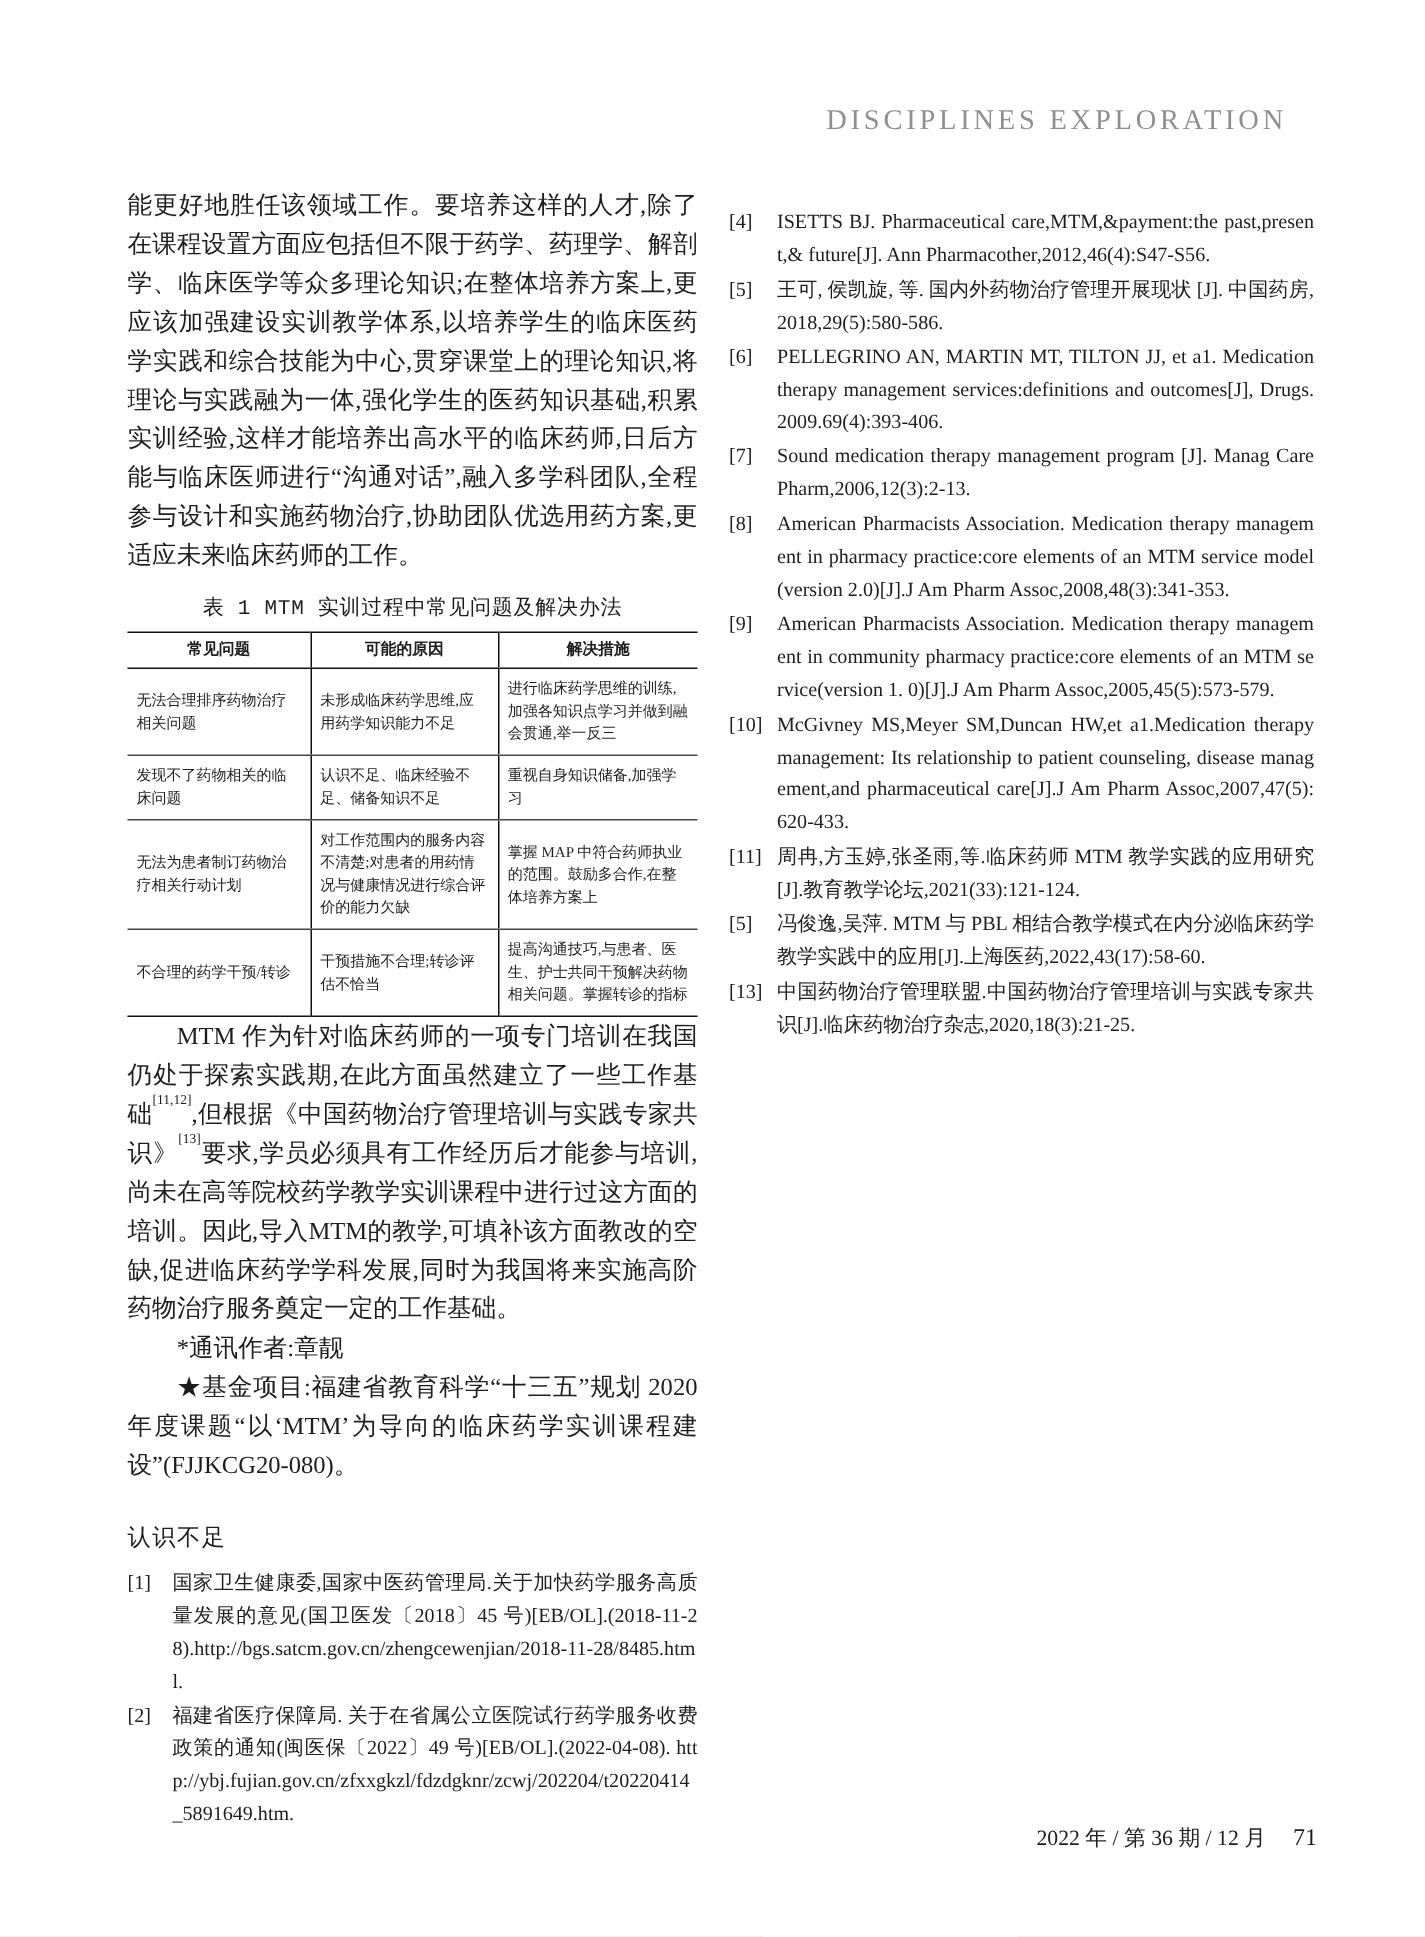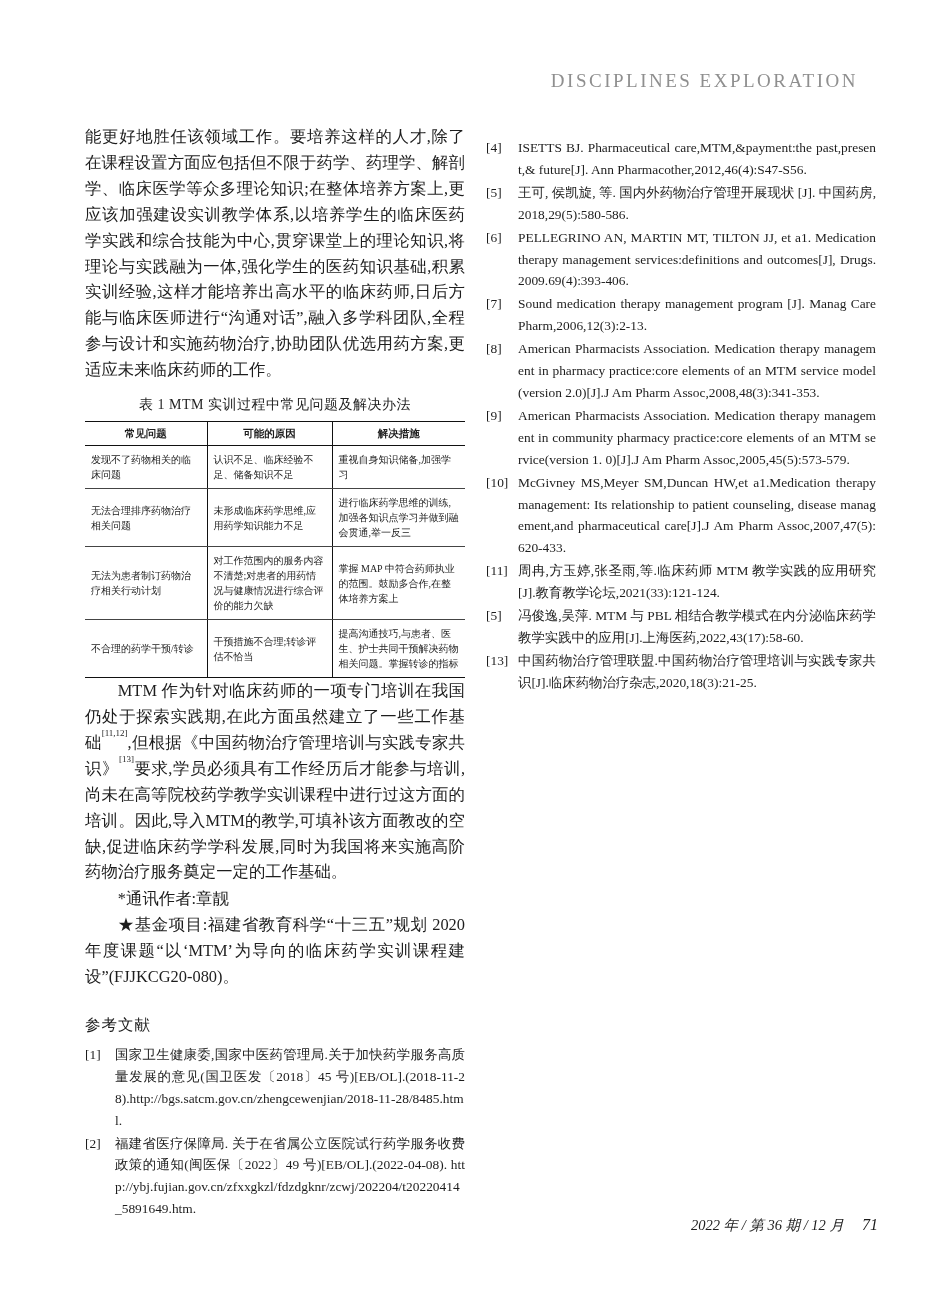--- a/index.html
+++ b/index.html
@@ -45,20 +45,21 @@
     font-size: 9px;
     position: relative;
     top: -0.55em;
     line-height: 0;
   }
   .table-caption {
     margin-top: 13px;
     text-align: center;
     font-size: 14px;
     letter-spacing: 0.5px;
+    font-family: Liberation Mono, monospace;
   }
   table.data-table {
     margin-top: 7px;
     width: 100%;
     border-collapse: collapse;
     border-top: 1.6px solid #111;
     border-bottom: 1.6px solid #111;
     font-size: 10px;
     line-height: 15px;
   }
@@ -98,21 +99,20 @@
   .ref .ref-text { flex: 1; text-align: justify; word-break: break-all; }
   .col-right .ref .ref-num { width: 32px; }
   .page-footer {
     position: absolute;
     top: 1216px;
     right: 72px;
     display: flex;
     align-items: baseline;
     gap: 18px;
     font-size: 14.5px;
-    font-style: italic;
   }
   .page-footer .page-number { font-size: 16px; }
   .watermark {
     position: absolute;
     left: 28px;
     top: 1302px;
     width: 900px;
     display: flex;
     gap: 32px;
     font-size: 19.5px;
@@ -141,49 +141,49 @@
         </colgroup>
       <thead>
         <tr>
           <th>常见问题</th>
           <th>可能的原因</th>
           <th>解决措施</th>
         </tr>
       </thead>
       <tbody>
         <tr>
+          <td>无法合理排序药物治疗相关问题</td>
+          <td>未形成临床药学思维,应用药学知识能力不足</td>
+          <td>进行临床药学思维的训练,加强各知识点学习并做到融会贯通,举一反三</td>
+        </tr>
+          <tr>
           <td>发现不了药物相关的临床问题</td>
           <td>认识不足、临床经验不足、储备知识不足</td>
           <td>重视自身知识储备,加强学习</td>
-        </tr>
-          <tr>
-          <td>无法合理排序药物治疗相关问题</td>
-          <td>未形成临床药学思维,应用药学知识能力不足</td>
-          <td>进行临床药学思维的训练,加强各知识点学习并做到融会贯通,举一反三</td>
         </tr>
           <tr>
           <td>无法为患者制订药物治疗相关行动计划</td>
           <td>对工作范围内的服务内容不清楚;对患者的用药情况与健康情况进行综合评价的能力欠缺</td>
           <td>掌握 MAP 中符合药师执业的范围。鼓励多合作,在整体培养方案上</td>
         </tr>
           <tr>
           <td>不合理的药学干预/转诊</td>
           <td>干预措施不合理;转诊评估不恰当</td>
           <td>提高沟通技巧,与患者、医生、护士共同干预解决药物相关问题。掌握转诊的指标</td>
         </tr>
       </tbody>
     </table>
 
     <p class="para indent after-table"><span>MTM 作为针对临床药师的一项专门培训在我国仍处于探索实践期,在此方面虽然建立了一些工作基础</span><sup>[11,12]</sup><span>,但根据《中国药物治疗管理培训与实践专家共识》</span><sup>[13]</sup><span>要求,学员必须具有工作经历后才能参与培训,尚未在高等院校药学教学实训课程中进行过这方面的培训。因此,导入MTM的教学,可填补该方面教改的空缺,促进临床药学学科发展,同时为我国将来实施高阶药物治疗服务奠定一定的工作基础。</span></p>
 
     <p class="para indent corr-line">*通讯作者:章靓</p>
 
     <p class="para indent">★基金项目:福建省教育科学“十三五”规划 2020 年度课题“以‘MTM’为导向的临床药学实训课程建设”(FJJKCG20-080)。</p>
 
-    <div class="refs-title">参考文献</div>
+    <div class="refs-title">认识不足</div>
 
     <div class="refs">
       <div class="ref">
         <span class="ref-num">[1]</span>
         <span class="ref-text">国家卫生健康委,国家中医药管理局.关于加快药学服务高质量发展的意见(国卫医发〔2018〕45 号)[EB/OL].(2018-11-28).http://bgs.satcm.gov.cn/zhengcewenjian/2018-11-28/8485.html.</span>
       </div>
         <div class="ref">
         <span class="ref-num">[2]</span>
         <span class="ref-text">福建省医疗保障局. 关于在省属公立医院试行药学服务收费政策的通知(闽医保〔2022〕49 号)[EB/OL].(2022-04-08). http://ybj.fujian.gov.cn/zfxxgkzl/fdzdgknr/zcwj/202204/t20220414_5891649.htm.</span>
       </div>

